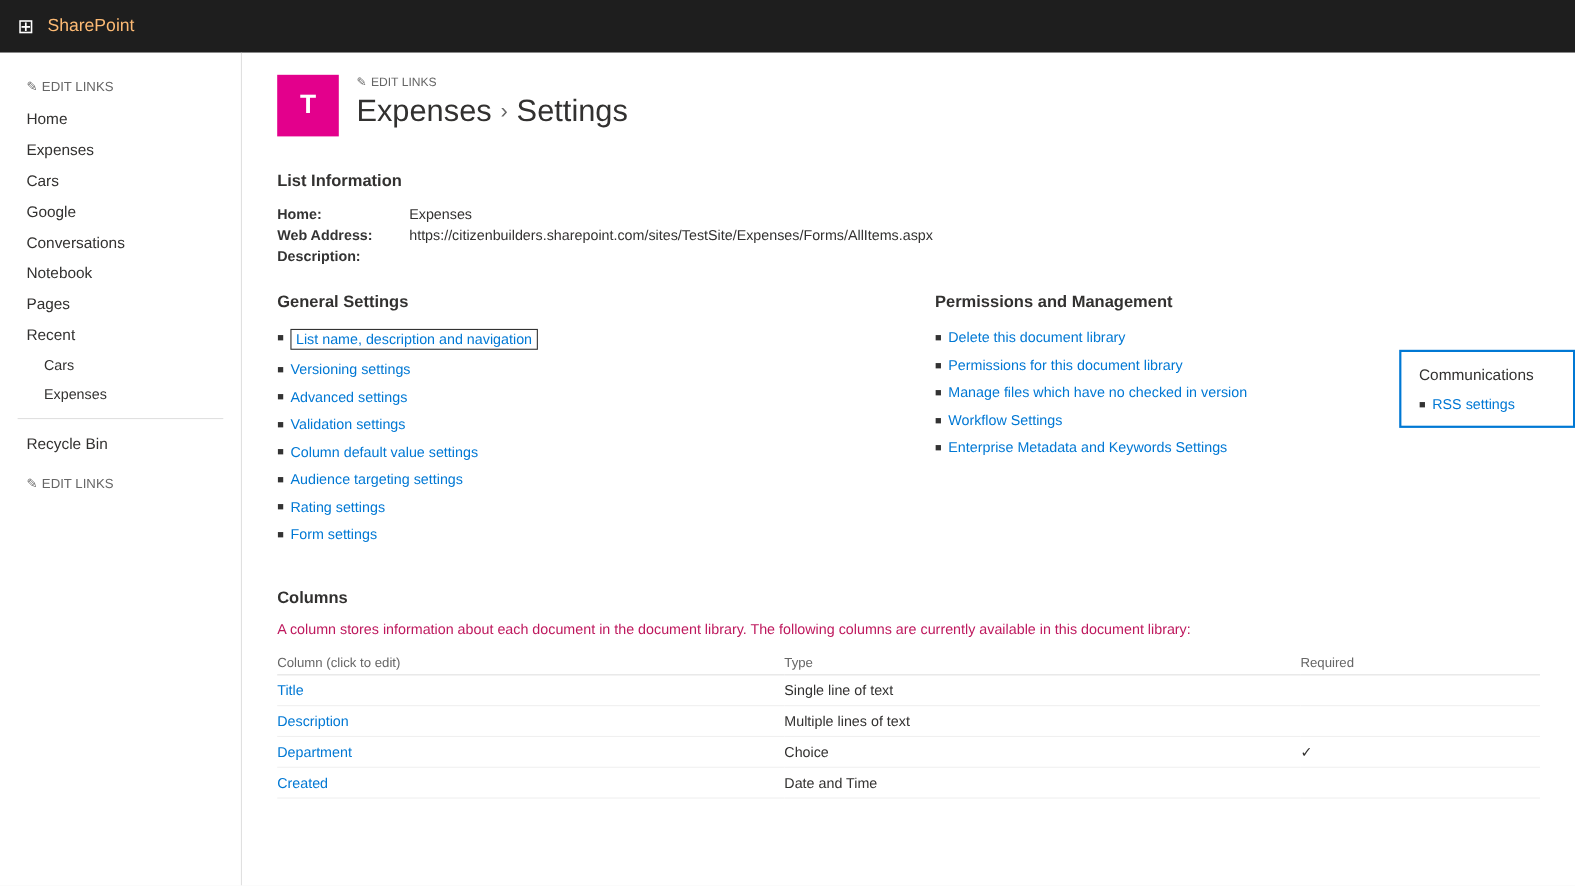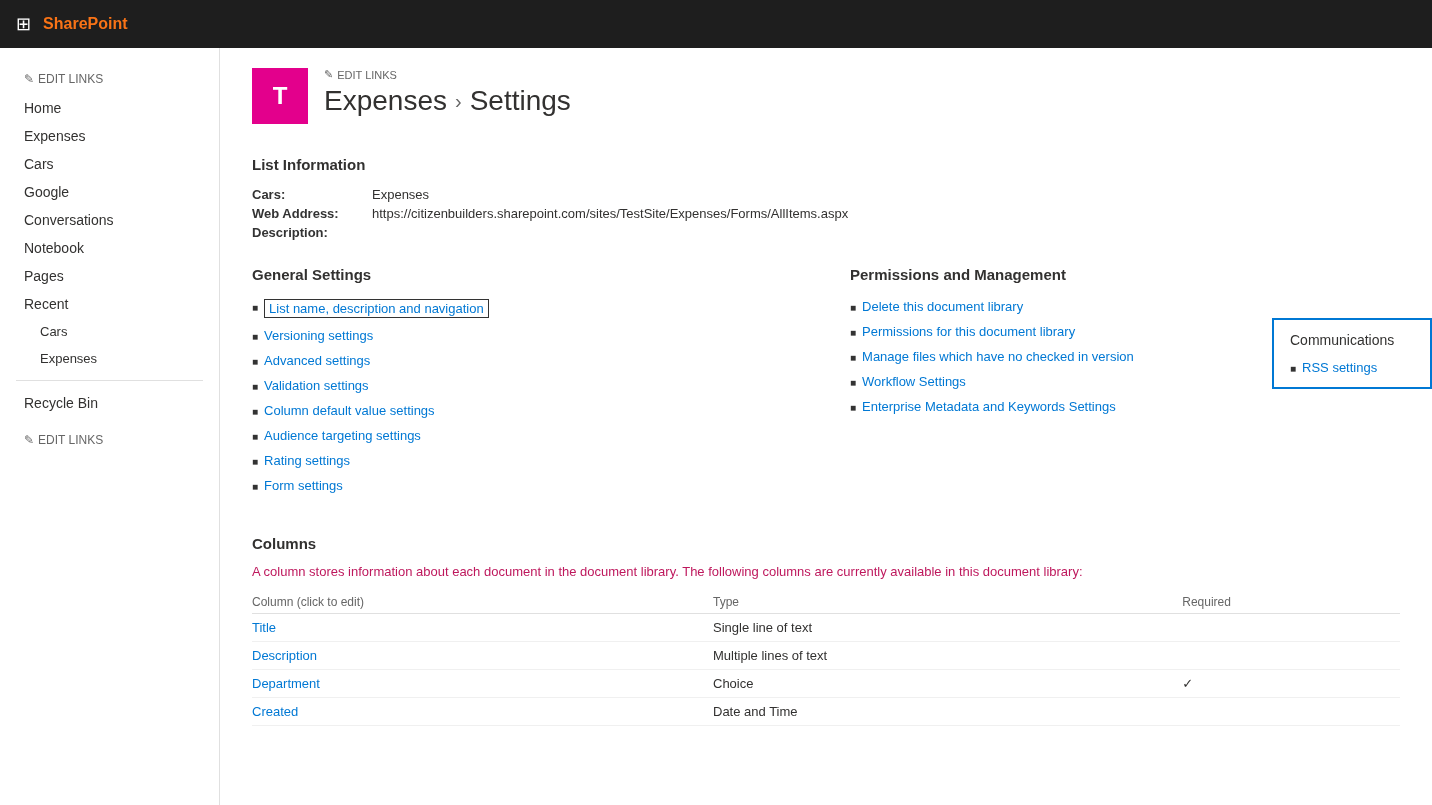--- a/index.html
+++ b/index.html
@@ -13,23 +13,23 @@
       align-items: center;
       padding: 0 16px;
       gap: 12px;
     }
     .top-bar-waffle {
       color: #fff;
       font-size: 18px;
       cursor: pointer;
     }
     .top-bar-title {
-      color: #f97316;
+      color: #fdba74;
       font-size: 16px;
-      font-weight: 700;
+      font-weight: 400;
     }
 
     
     .main-container {
       display: flex;
       min-height: calc(100vh - 48px);
       background: #fff;
     }
 
     
@@ -315,21 +315,21 @@
           <span>Settings</span>
         </div>
       </div>
     </div>
 
     <div class="settings-content">
 
       <div class="section-title">List Information</div>
       <div class="list-info-table">
         <div class="list-info-row">
-          <span class="list-info-label">Cars:</span>
+          <span class="list-info-label">Home:</span>
           <span class="list-info-value">Expenses</span>
         </div>
         <div class="list-info-row">
           <span class="list-info-label">Web Address:</span>
           <span class="list-info-value">https://citizenbuilders.sharepoint.com/sites/TestSite/Expenses/Forms/AllItems.aspx</span>
         </div>
         <div class="list-info-row">
           <span class="list-info-label">Description:</span>
           <span class="list-info-value"></span>
         </div>

